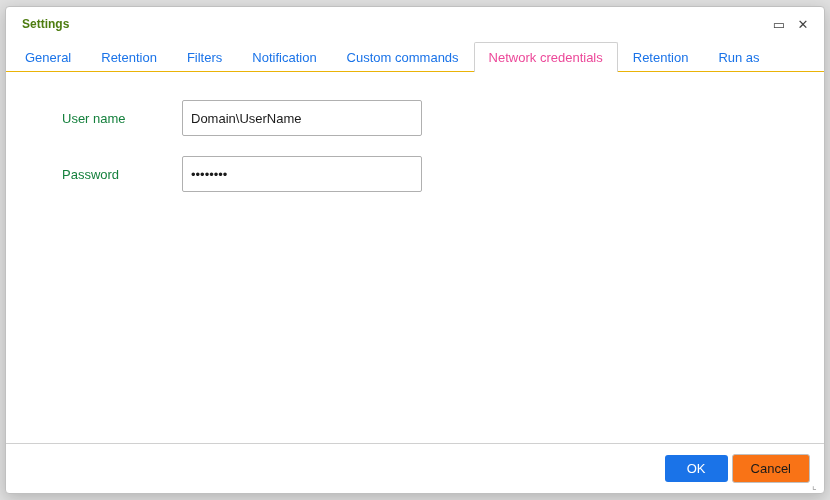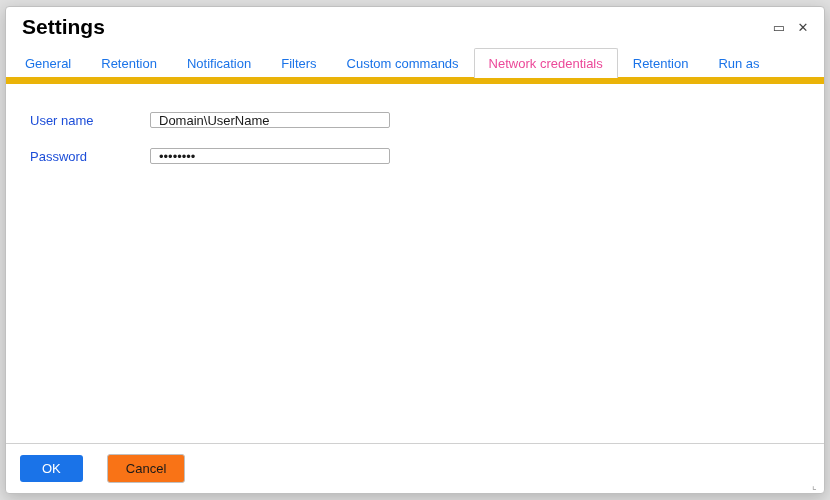--- a/index.html
+++ b/index.html
@@ -34,23 +34,23 @@
     .title-bar {
       display: flex;
       align-items: center;
       justify-content: space-between;
       padding: 8px 12px 6px 16px;
       border-bottom: none;
       flex-shrink: 0;
     }
 
     .title-text {
-      font-size: 21px;
+      font-size: 12px;
       font-weight: 600;
-      color: #000000;
+      color: #4d7c0f;
     }
 
     .title-controls {
       display: flex;
       gap: 6px;
       align-items: center;
     }
 
     .title-btn {
       width: 18px;
@@ -63,21 +63,21 @@
       font-size: 13px;
       background: none;
       border: none;
       padding: 0;
     }
 
     .tab-bar {
       display: flex;
       align-items: flex-end;
       padding: 0 4px;
-      border-bottom: 7px solid #eab308;
+      border-bottom: 1px solid #eab308;
       flex-shrink: 0;
       margin-top: 2px;
     }
 
     .tab {
       padding: 7px 14px;
       font-size: 13px;
       color: #1a73e8;
       cursor: pointer;
       border: 1px solid transparent;
@@ -106,47 +106,48 @@
 
     .form-row {
       display: flex;
       align-items: center;
       margin-bottom: 20px;
     }
 
     .form-label {
       width: 120px;
       font-size: 13px;
-      color: #1d4ed8;
-      flex-shrink: 0;
+      color: #15803d;
+      flex-shrink: 0;
+      margin-left: 32px;
     }
 
     .form-input {
       width: 240px;
-      height: 16px;
+      height: 36px;
       border: 1px solid #b0b0b0;
       border-radius: 2px;
       padding: 0 8px;
       font-size: 13px;
       color: #1a1a1a;
       outline: none;
     }
 
     .footer-divider {
       height: 1px;
       background: #d0d0d0;
       flex-shrink: 0;
     }
 
     .footer {
       display: flex;
-      justify-content: flex-start;
+      justify-content: flex-end;
       align-items: center;
       padding: 10px 14px;
-      gap: 24px;
+      gap: 4px;
       flex-shrink: 0;
     }
 
     .btn-ok {
       padding: 6px 22px;
       background: #1a73e8;
       color: #ffffff;
       border: none;
       border-radius: 3px;
       font-size: 13px;
@@ -189,22 +190,22 @@
       </button>
       <button class="title-btn">
         <span>✕</span>
       </button>
     </div>
   </div>
 
   <div class="tab-bar">
     <a class="tab">General</a>
     <a class="tab">Retention</a>
+    <a class="tab">Filters</a>
     <a class="tab">Notification</a>
-    <a class="tab">Filters</a>
     <a class="tab">Custom commands</a>
     <a class="tab active">Network credentials</a>
     <a class="tab">Retention</a>
     <a class="tab">Run as</a>
   </div>
 
   <div class="content-area">
 
     <div class="form-row">
       <label class="form-label">User name</label>

